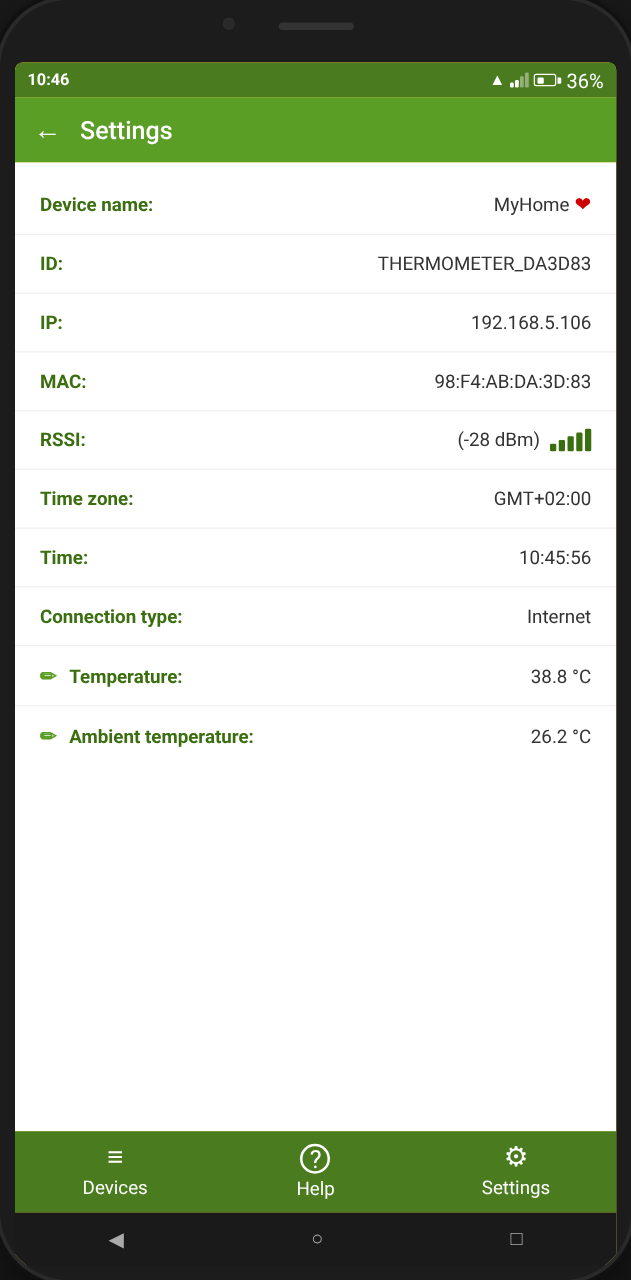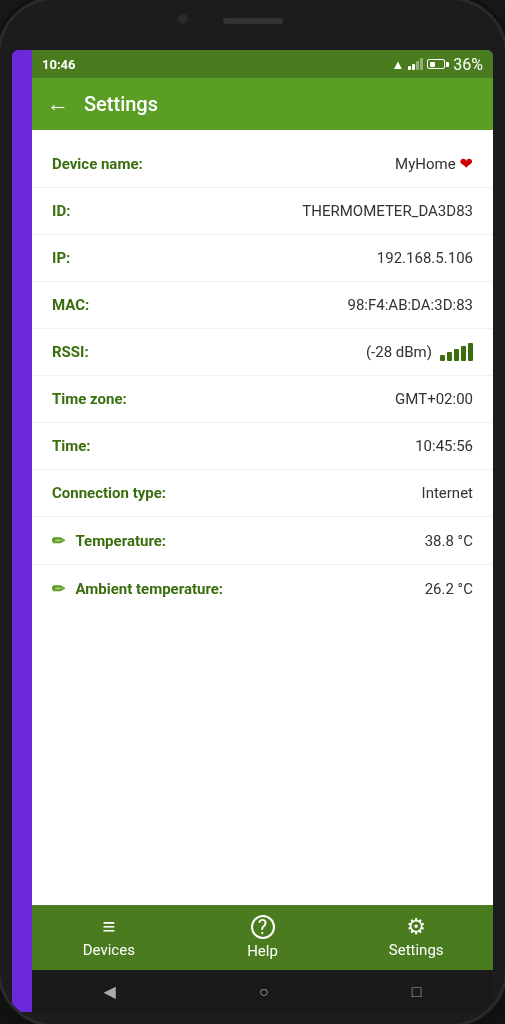--- a/index.html
+++ b/index.html
@@ -50,22 +50,21 @@
       z-index: 100;
     }
 
     .screen {
       flex: 1;
       margin: 50px 12px 12px 12px;
       border-radius: 6px;
       overflow: hidden;
       display: flex;
       flex-direction: column;
-      background: #6d28d9;
-      padding-left: 20px;
+      background: #fde047;
     }
 
     
     .status-bar {
       background: #4a7c1f;
       height: 28px;
       display: flex;
       align-items: center;
       justify-content: space-between;
       padding: 0 10px;

